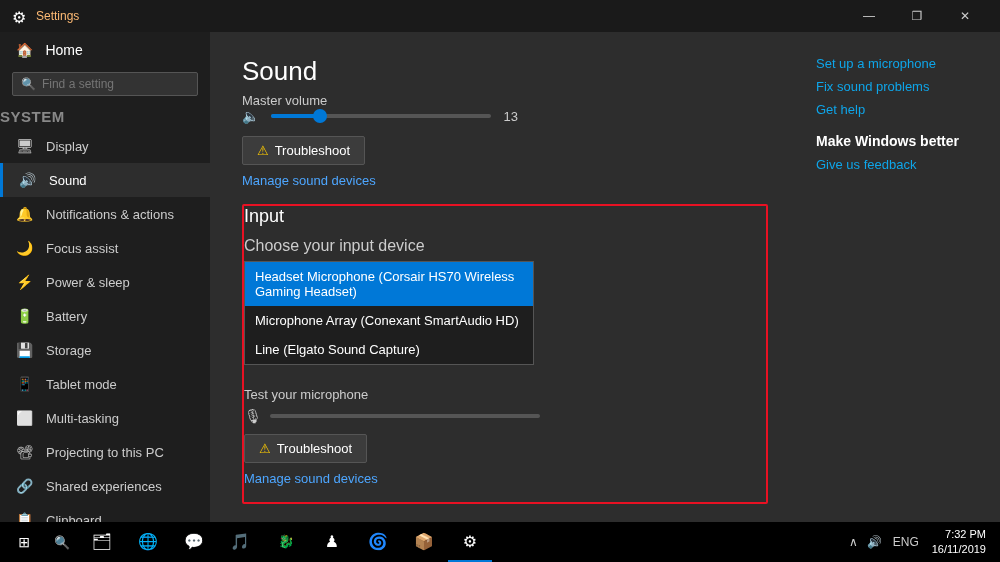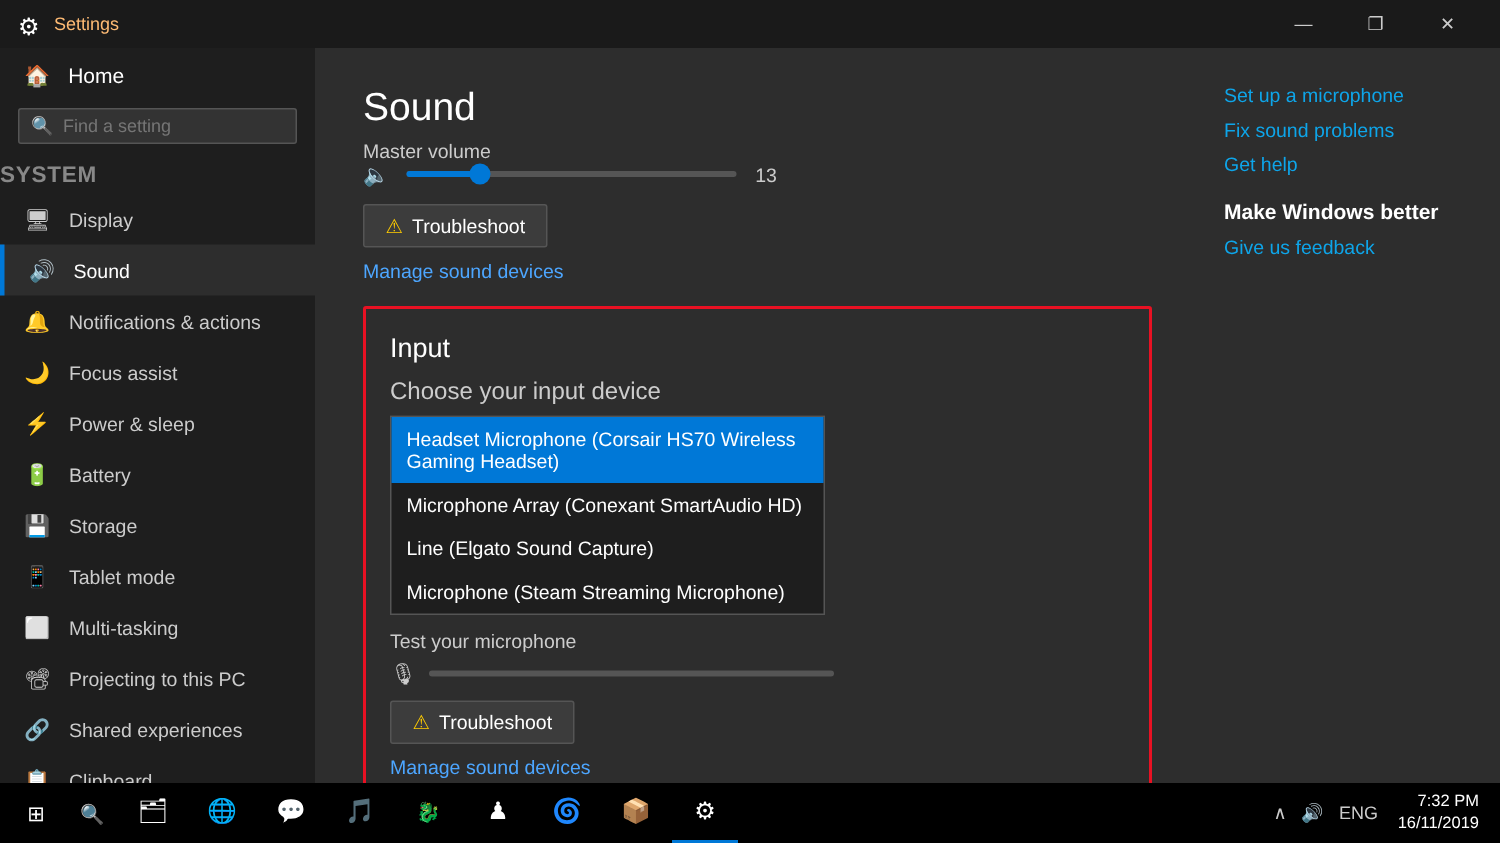--- a/index.html
+++ b/index.html
@@ -184,38 +184,37 @@
       cursor: pointer;
       text-decoration: none;
       display: block;
       margin-bottom: 16px;
     }
 
     
     .input-section {
       border: 2px solid #e81123;
       border-radius: 2px;
-      padding: 16px;
       margin-bottom: 16px;
     }
     .section-title {
       font-size: 18px;
       font-weight: 300;
       color: #fff;
       margin-bottom: 10px;
     }
     .choose-label {
       font-size: 16px;
       color: #ccc;
       margin-bottom: 6px;
     }
     .dropdown-container {
       position: relative;
       width: 290px;
-      margin-bottom: 10px;
+      margin-bottom: 22px;
     }
     .dropdown-list {
       background: #1e1e1e;
       border: 1px solid #555;
       font-size: 13px;
       width: 100%;
     }
     .dropdown-option {
       padding: 7px 10px;
       cursor: pointer;
@@ -433,21 +432,20 @@
 
     
     <div class="input-section">
       <h2 class="section-title">Input</h2>
       <div class="choose-label">Choose your input device</div>
       <div class="dropdown-container">
         <div class="dropdown-list">
           <div class="dropdown-option selected">Headset Microphone (Corsair HS70 Wireless Gaming Headset)</div>
           <div class="dropdown-option">Microphone Array (Conexant SmartAudio HD)</div>
           <div class="dropdown-option">Line (Elgato Sound Capture)</div>
-          <div class="dropdown-option">Microphone (Steam Streaming Microphone)</div>
         </div>
       </div>
       <div class="test-mic-label">Test your microphone</div>
       <div class="mic-row">
         <span class="mic-icon">🎙</span>
         <div class="mic-bar"></div>
       </div>
       <button class="troubleshoot-btn">
         <span class="warn-icon">⚠</span>
         <span>Troubleshoot</span>

